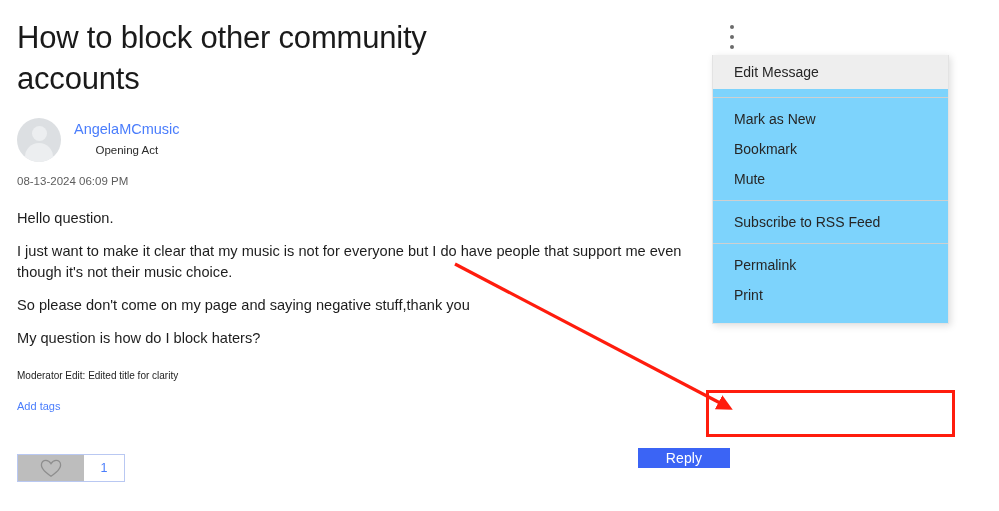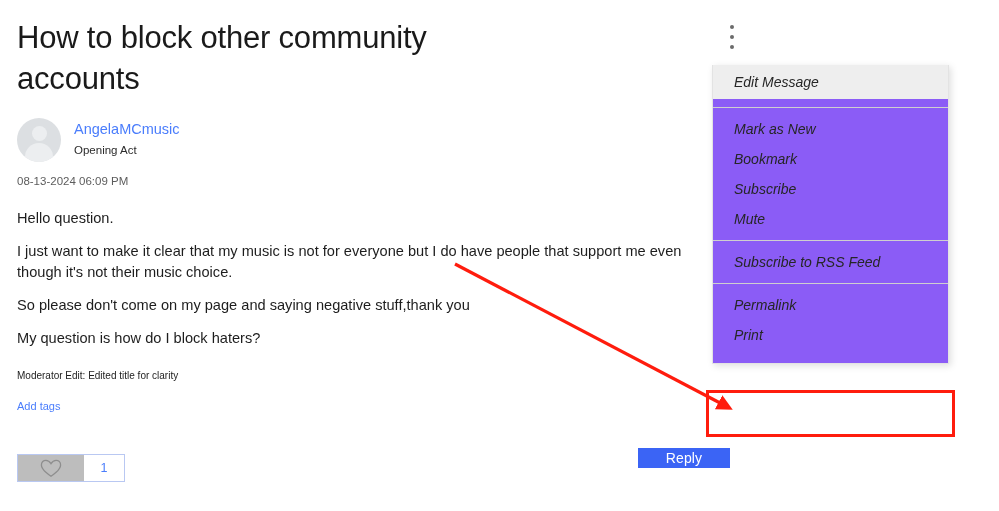--- a/index.html
+++ b/index.html
@@ -62,20 +62,21 @@
     top: 25px;
     width: 28px;
     height: 24px;
     margin-left: -14px;
     border-radius: 14px 14px 0 0;
     background: #eceef0;
   }
   #author-meta {
     margin-left: 13px;
     padding-top: 1px;
+    text-align: center;
   }
   #author-name {
     font-size: 14.5px;
     color: #4a7dfc;
     line-height: 20px;
     font-weight: 400;
   }
   #author-rank {
     font-size: 11.5px;
     color: #2b2b2b;
@@ -181,30 +182,29 @@
     display: block;
     width: 4px;
     height: 4px;
     border-radius: 50%;
     background: #6b6b6b;
   }
 
   #options-menu {
     position: absolute;
     left: 712px;
-    top: 65px;
+    top: 55px;
     width: 237px;
-    background: #8b5cf6;
+    background: #7dd3fc;
     border: 1px solid #e3e3e3;
     border-top: none;
     box-shadow: 2px 2px 7px rgba(0,0,0,0.13);
     padding-bottom: 7px;
     z-index: 4;
     box-sizing: border-box;
-    font-style: italic;
   }
   .menu-group {
     padding: 6px 0;
   }
   .menu-group + .menu-group {
     border-top: 1px solid #cfcfcf;
   }
   .menu-item {
     font-size: 14px;
     line-height: 30px;
@@ -295,21 +295,20 @@
 
 <div id="options-menu">
 
   <div class="menu-group first-group">
     <div class="menu-item highlighted">Edit Message</div>
   </div>
 
   <div class="menu-group">
     <div class="menu-item">Mark as New</div>
     <div class="menu-item">Bookmark</div>
-    <div class="menu-item">Subscribe</div>
     <div class="menu-item">Mute</div>
   </div>
 
   <div class="menu-group">
     <div class="menu-item">Subscribe to RSS Feed</div>
   </div>
 
   <div class="menu-group">
     <div class="menu-item">Permalink</div>
     <div class="menu-item">Print</div>

